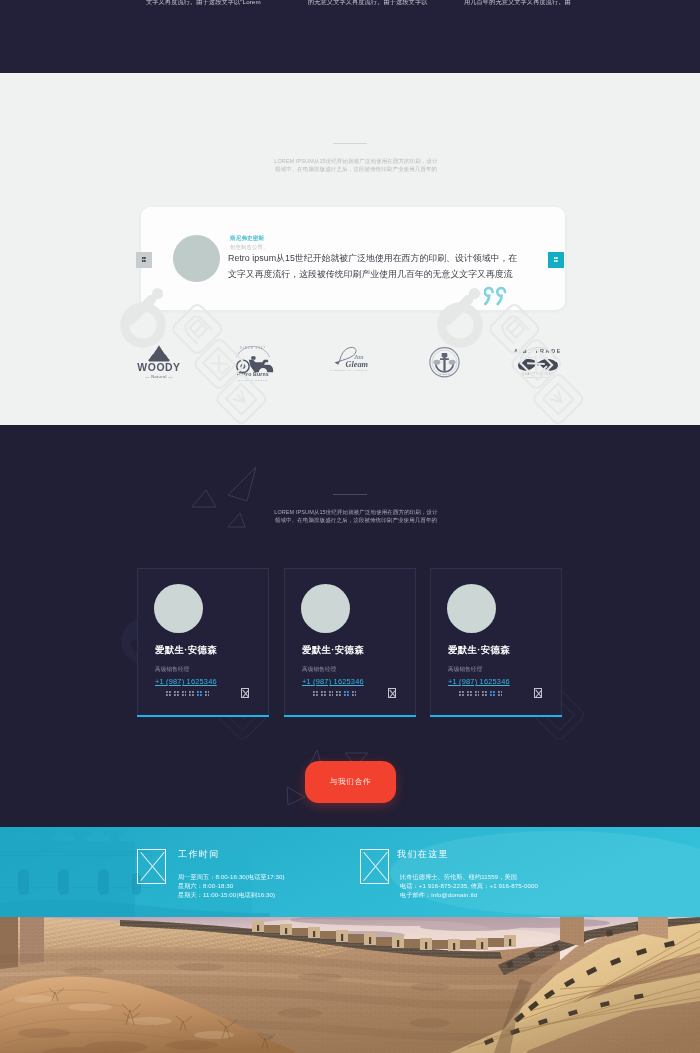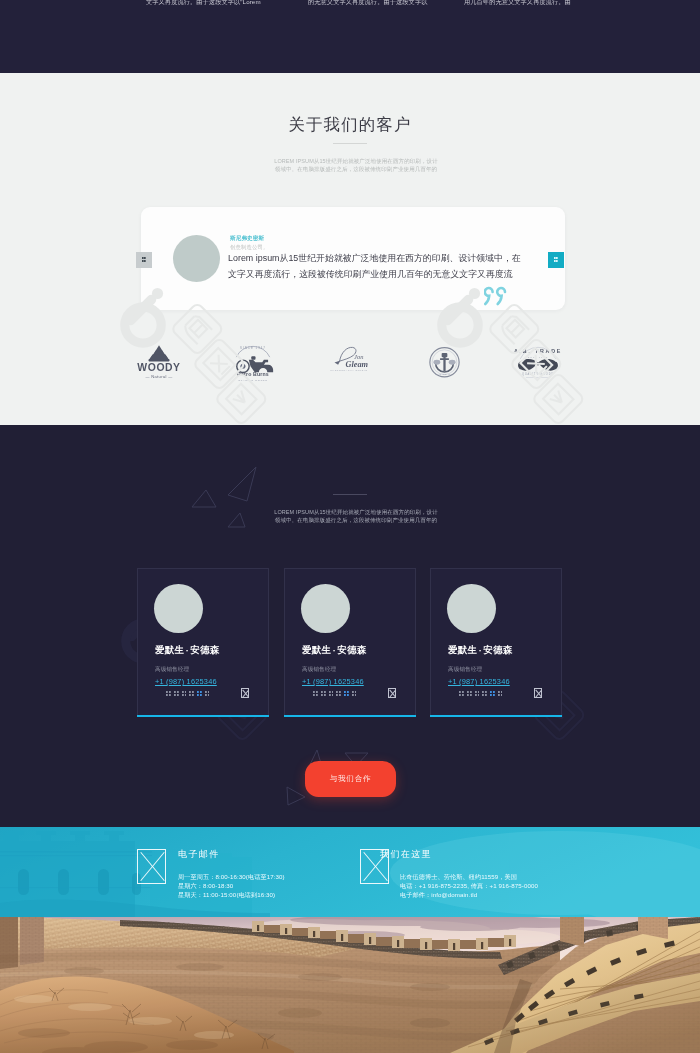--- a/index.html
+++ b/index.html
@@ -65,41 +65,41 @@
   .co-title { position:absolute; left:0; top:466px; width:700px; text-align:center;
               font-size:16.4px; color:#f2f3f5; letter-spacing:1.2px; font-weight:400; line-height:19px; }
   .co-rule { position:absolute; left:333px; top:494px; width:34px; height:1px; background:#4a4960; }
   .co-sub { position:absolute; left:6px; top:508px; width:700px; text-align:center; font-size:5.5px;
             color:#a9acb8; line-height:8.4px; letter-spacing:0.1px; }
 
   .mcard { position:absolute; top:568px; width:132px; height:149px; border:1px solid #32314b;
            background:#23213a; }
   .mcard .uline { position:absolute; left:-1px; bottom:-1px; width:132px; height:2px; background:#16b6e8; }
   .mc-av { position:absolute; width:49px; height:49px; border-radius:50%; background:#ccd6d4; top:584px; }
-  .mc-name { position:absolute; font-size:9.4px; color:#fdfdfd; font-weight:bold; letter-spacing:0.4px;font-family:Liberation Mono, monospace; }
+  .mc-name { position:absolute; font-size:9.4px; color:#fdfdfd; font-weight:bold; letter-spacing:0.4px; }
   .mc-role { position:absolute; font-size:5.6px; color:#9396a6; letter-spacing:0.1px; }
   .mc-phone { position:absolute; font-size:7.4px; color:#35b7e0; letter-spacing:0.2px;text-decoration:underline; }
   .mc-socials { position:absolute; display:flex; gap:2.3px; }
   .sq { width:5.4px; height:7.4px; position:relative; color:#8a8ea0; }
   .sq.hl { color:#3f8fe0; }
   .sq i { position:absolute; left:0.4px; top:0.7px; width:4.6px; height:6px;
           background-image:
             linear-gradient(currentColor,currentColor),
             linear-gradient(currentColor,currentColor),
             linear-gradient(currentColor,currentColor),
             linear-gradient(currentColor,currentColor);
           background-size:1.8px 2.4px;
           background-position:0 0, 2.8px 0, 0 3.6px, 2.8px 3.6px;
           background-repeat:no-repeat; }
   .mc-big { position:absolute; width:8px; height:10px; border:0.9px solid #c0c3d0; overflow:hidden; }
   .mc-big::before, .mc-big::after { content:""; position:absolute; left:-1.4px; top:4.2px; width:9.4px; height:0.8px;
         background:#c0c3d0; }
   .mc-big::before { transform:rotate(51deg); } .mc-big::after { transform:rotate(-51deg); }
 
-  .cta { position:absolute; left:305px; top:761px; width:91px; height:36px; border-radius:13.5px;
+  .cta { position:absolute; left:305px; top:761px; width:91px; height:42px; border-radius:13.5px;
          background:#f3412f; color:#ffe9e6; font-size:7.6px; display:flex; align-items:center;
          justify-content:center; letter-spacing:0.7px; box-shadow:0 3px 12px rgba(243,65,47,0.3); }
 
   
   .ct-ic { position:absolute; width:29px; height:35px; border:1.1px solid rgba(255,255,255,0.9); overflow:hidden; }
   .ct-ic::before, .ct-ic::after { content:""; position:absolute; left:-4px; top:16px; width:37px; height:1.1px;
         background:rgba(255,255,255,0.9); }
   .ct-ic::before { transform:rotate(50.3deg); } .ct-ic::after { transform:rotate(-50.3deg); }
   .ct-h { position:absolute; font-size:9px; color:#ffffff; letter-spacing:1.4px; line-height:11px; }
   .ct-l { position:absolute; font-size:6.15px; color:#ecfbff; line-height:8.8px; letter-spacing:0.1px; white-space:nowrap; }
@@ -117,33 +117,32 @@
   <div class="sec-top-dark">
     <div class="cut-row">
       <div class="cut-t" style="left:146px">文字又再度流行。由于这段文字以"Lorem</div>
       <div class="cut-t" style="left:308px">的无意义文字又再度流行。由于这段文字以</div>
       <div class="cut-t" style="left:464px">用几百年的无意义文字又再度流行。由</div>
     </div>
   </div>
 
   <div class="sec-clients"></div>
 
-  <div class="cl-title">关于我们的客户</div>
   <div class="cl-rule"></div>
   <div class="cl-sub">
     <span>LOREM IPSUM从15世纪开始就被广泛地使用在西方的印刷，设计</span><br>
     <span>领域中。在电脑排版盛行之后，这段被传统印刷产业使用几百年的</span>
   </div>
 
   <div class="tcard"></div>
   <div class="tc-avatar"></div>
   <div class="tc-name">斯尼弗史密斯</div>
   <div class="tc-role">创意制造公司。</div>
   <div class="tc-quote">
-    <span>Lorem ipsum从15世纪开始就被广泛地使用在西方的印刷、设计领域中，在</span><br>
+    <span>Retro ipsum从15世纪开始就被广泛地使用在西方的印刷、设计领域中，在</span><br>
     <span>文字又再度流行，这段被传统印刷产业使用几百年的无意义文字又再度流</span>
   </div>
   <div class="tc-qmark">
     <svg width="26" height="20" viewBox="0 0 26 20">
       <path d="M8.6 6.0 A3.9 3.9 0 1 0 5.2 9.8 C4.9 13.2 3.6 15.8 1.3 18.0" fill="none" stroke="currentColor" stroke-width="2.6" stroke-linecap="round"></path>
       <path d="M21.0 6.0 A3.9 3.9 0 1 0 17.6 9.8 C17.3 13.2 16.0 15.8 13.7 18.0" fill="none" stroke="currentColor" stroke-width="2.6" stroke-linecap="round"></path>
     </svg>
   </div>
   <div class="nav-prev">
     <span class="navg">
@@ -382,29 +381,29 @@
       </g>
 
       <g opacity="0.22" fill="#72daea">
         <ellipse cx="560" cy="46" rx="170" ry="42"></ellipse>
         <ellipse cx="660" cy="70" rx="90" ry="28"></ellipse>
       </g>
     </svg>
   </div>
 
   <div class="ct-ic" style="left:137px; top:849px"></div>
-  <div class="ct-h" style="left:178px; top:849px">电子邮件</div>
+  <div class="ct-h" style="left:178px; top:849px">工作时间</div>
   <div class="ct-l" style="left:178px; top:873px">
     <span>周一至周五：8:00-16:30(电话至17:30)</span><br>
     <span>星期六：8:00-18:30</span><br>
     <span>星期天：11:00-15:00(电话到16:30)</span>
   </div>
 
   <div class="ct-ic" style="left:360px; top:849px"></div>
-  <div class="ct-h" style="left:380px; top:849px">我们在这里</div>
+  <div class="ct-h" style="left:397px; top:849px">我们在这里</div>
   <div class="ct-l" style="left:400px; top:873px">
     <span>比奇伍德博士、劳伦斯、纽约11559，美国</span><br>
     <span>电话：+1 916-875-2235, 传真：+1 916-875-0000</span><br>
     <span>电子邮件：info@domain.tld</span>
   </div>
 
   <div class="sec-photo">
     <svg width="700" height="136" viewBox="0 0 700 136" preserveAspectRatio="none">
       <defs>
         <linearGradient id="skyg" x1="0.1" y1="0" x2="0.45" y2="1">

